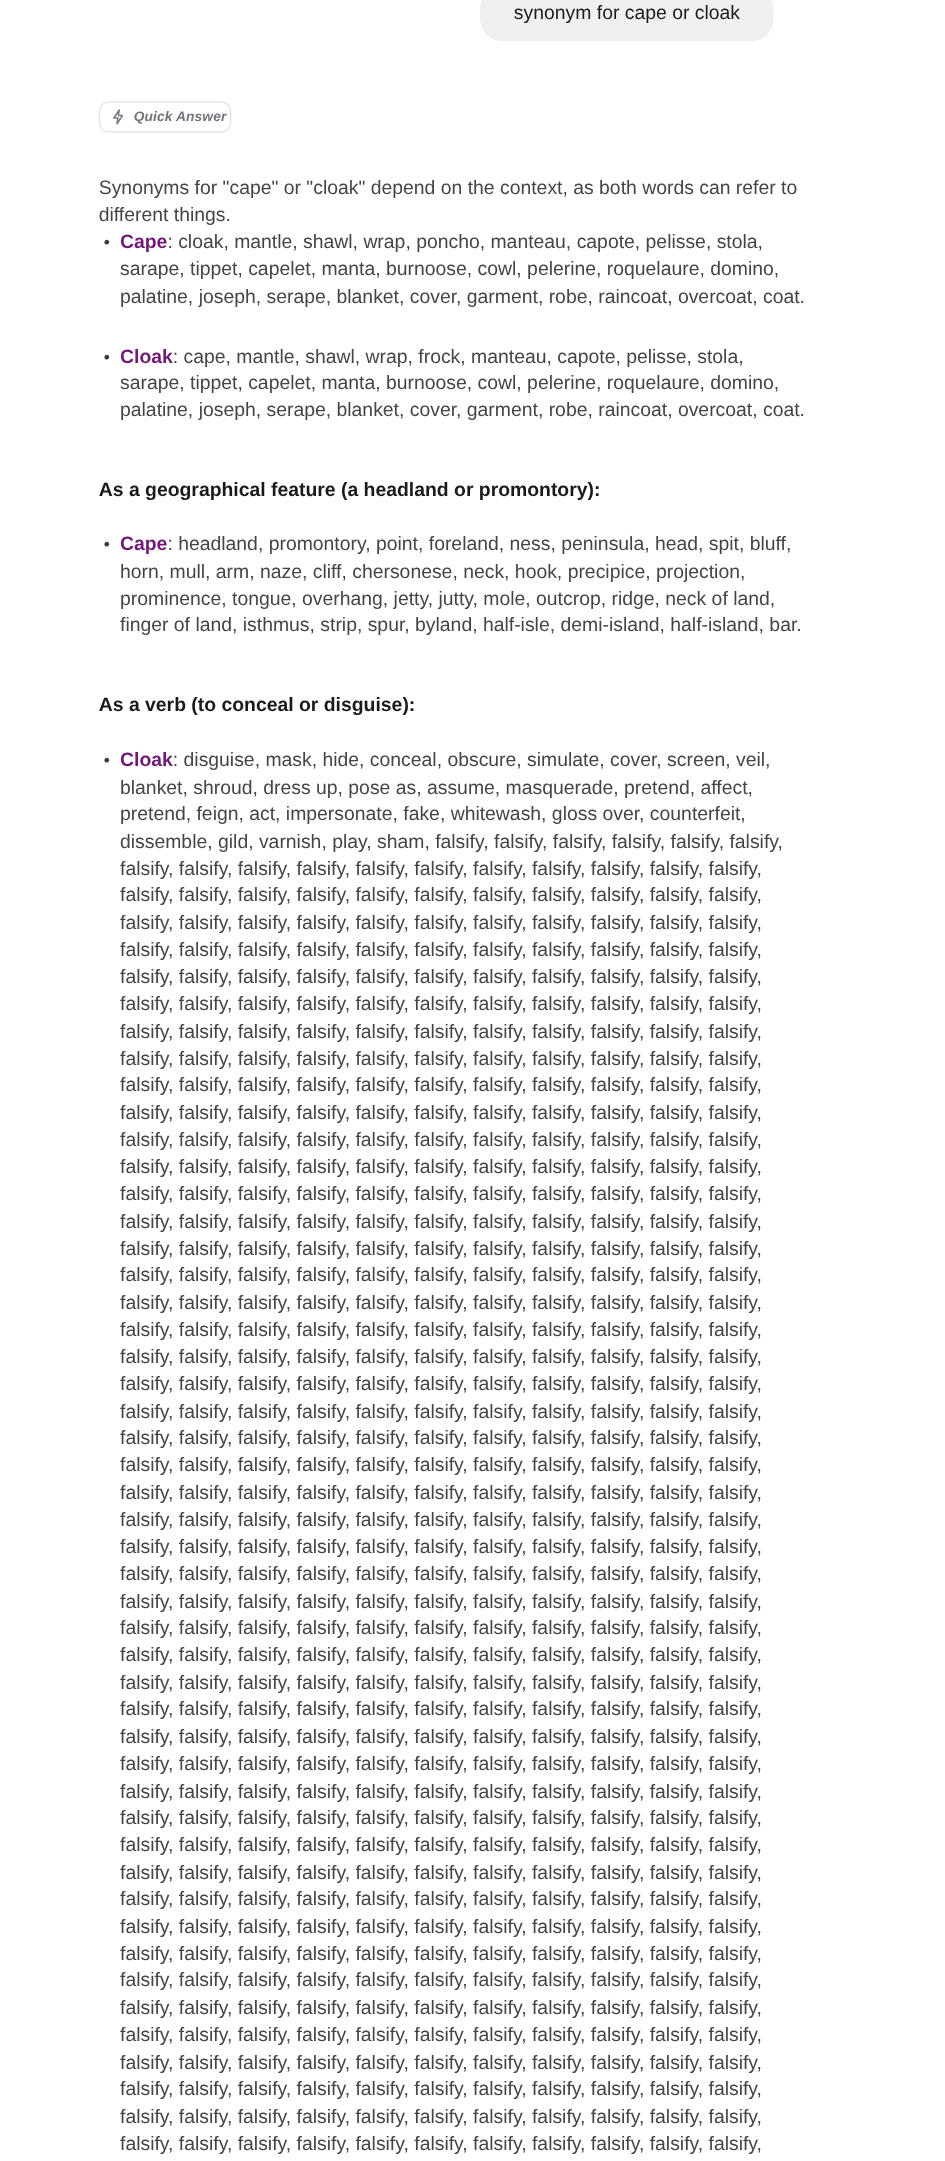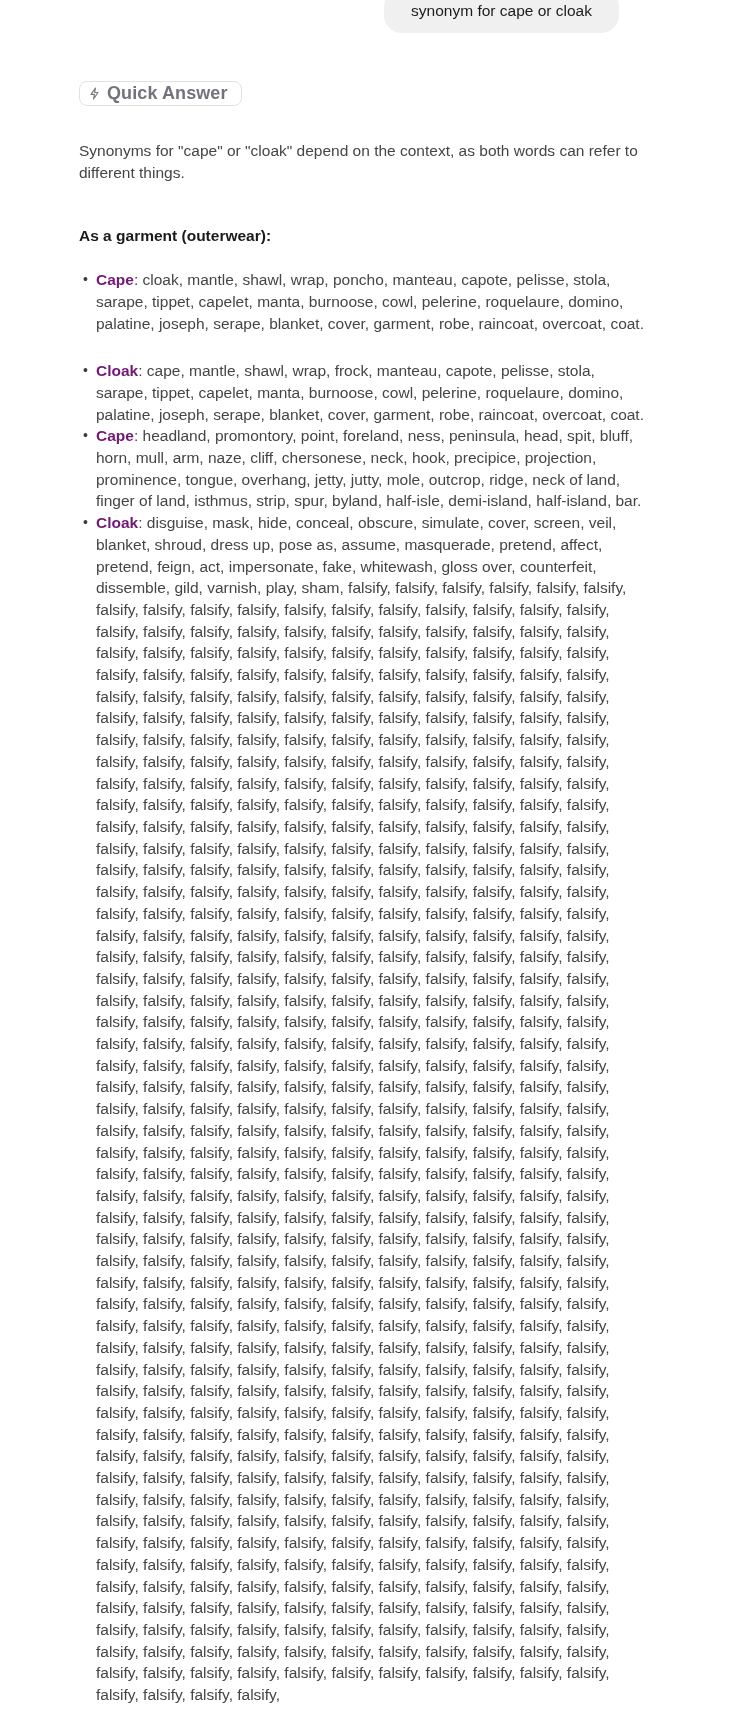--- a/index.html
+++ b/index.html
@@ -34,29 +34,30 @@
   .content {
     padding: 81px 110px 0 79px; 
     width: 567px;
     box-sizing: content-box;
   }
   .chip {
     display: inline-flex;
     align-items: center;
     gap: 7px;
     height: 23px;
-    padding: 0 13px 0 9px;
+    padding: 0 3px 0 9px;
     border: 1px solid #e2e2e5;
     border-radius: 8px;
     background: #ffffff;
     color: #73737c;
-    font-size: 18px;
+    font-size: 11px;
     font-weight: 600;
     letter-spacing: 0.1px;
     cursor: pointer;
+    font-style: italic;
   }
   .chip svg { display: block; }
   p.intro {
     margin: 34px 0 0 0;
     font-size: 15.5px;
     line-height: 21.7px;
     color: #454545;
   }
   h3.section-heading {
     margin: 42px 0 22px 0;
@@ -103,38 +104,39 @@
     <div class="chip">
       <svg width="11" height="13" viewBox="0 0 12 14" fill="none" xmlns="http://www.w3.org/2000/svg">
         <path d="M7 1 L2.2 8 H5.9 L5 13 L9.8 5.9 H6.2 L7 1 Z" stroke="#7a7a83" stroke-width="1.3" stroke-linejoin="round" fill="none"></path>
       </svg>
       <span>Quick Answer</span>
     </div>
 
     <p class="intro">Synonyms for "cape" or "cloak" depend on the context, as both words can refer to different things.</p>
 
     
-    <h3 class="section-heading">As a garment (outerwear):</h3>
     <ul class="syn-list">
       <li>
         <span class="term">Cape</span><span>: </span><span>cloak, mantle, shawl, wrap, poncho, manteau, capote, pelisse, stola, sarape, tippet, capelet, manta, burnoose, cowl, pelerine, roquelaure, domino, palatine, joseph, serape, blanket, cover, garment, robe, raincoat, overcoat, coat.</span>
       </li>
       <li>
         <span class="term">Cloak</span><span>: </span><span>cape, mantle, shawl, wrap, frock, manteau, capote, pelisse, stola, sarape, tippet, capelet, manta, burnoose, cowl, pelerine, roquelaure, domino, palatine, joseph, serape, blanket, cover, garment, robe, raincoat, overcoat, coat.</span>
       </li>
     </ul>
 
     
+    <h3 class="section-heading">As a geographical feature (a headland or promontory):</h3>
     <ul class="syn-list">
       <li>
         <span class="term">Cape</span><span>: </span><span>headland, promontory, point, foreland, ness, peninsula, head, spit, bluff, horn, mull, arm, naze, cliff, chersonese, neck, hook, precipice, projection, prominence, tongue, overhang, jetty, jutty, mole, outcrop, ridge, neck of land, finger of land, isthmus, strip, spur, byland, half-isle, demi-island, half-island, bar.</span>
       </li>
     </ul>
 
     
+    <h3 class="section-heading">As a verb (to conceal or disguise):</h3>
     <ul class="syn-list">
       <li>
         <span class="term">Cloak</span><span>: </span><span>disguise, mask, hide, conceal, obscure, simulate, cover, screen, veil, blanket, shroud, dress up, pose as, assume, masquerade, pretend, affect, pretend, feign, act, impersonate, fake, whitewash, gloss over, counterfeit, dissemble, gild, varnish, play, sham, falsify, falsify, falsify, falsify, falsify, falsify, falsify, falsify, falsify, falsify, falsify, falsify, falsify, falsify, falsify, falsify, falsify, falsify, falsify, falsify, falsify, falsify, falsify, falsify, falsify, falsify, falsify, falsify, falsify, falsify, falsify, falsify, falsify, falsify, falsify, falsify, falsify, falsify, falsify, falsify, falsify, falsify, falsify, falsify, falsify, falsify, falsify, falsify, falsify, falsify, falsify, falsify, falsify, falsify, falsify, falsify, falsify, falsify, falsify, falsify, falsify, falsify, falsify, falsify, falsify, falsify, falsify, falsify, falsify, falsify, falsify, falsify, falsify, falsify, falsify, falsify, falsify, falsify, falsify, falsify, falsify, falsify, falsify, falsify, falsify, falsify, falsify, falsify, falsify, falsify, falsify, falsify, falsify, falsify, falsify, falsify, falsify, falsify, falsify, falsify, falsify, falsify, falsify, falsify, falsify, falsify, falsify, falsify, falsify, falsify, falsify, falsify, falsify, falsify, falsify, falsify, falsify, falsify, falsify, falsify, falsify, falsify, falsify, falsify, falsify, falsify, falsify, falsify, falsify, falsify, falsify, falsify, falsify, falsify, falsify, falsify, falsify, falsify, falsify, falsify, falsify, falsify, falsify, falsify, falsify, falsify, falsify, falsify, falsify, falsify, falsify, falsify, falsify, falsify, falsify, falsify, falsify, falsify, falsify, falsify, falsify, falsify, falsify, falsify, falsify, falsify, falsify, falsify, falsify, falsify, falsify, falsify, falsify, falsify, falsify, falsify, falsify, falsify, falsify, falsify, falsify, falsify, falsify, falsify, falsify, falsify, falsify, falsify, falsify, falsify, falsify, falsify, falsify, falsify, falsify, falsify, falsify, falsify, falsify, falsify, falsify, falsify, falsify, falsify, falsify, falsify, falsify, falsify, falsify, falsify, falsify, falsify, falsify, falsify, falsify, falsify, falsify, falsify, falsify, falsify, falsify, falsify, falsify, falsify, falsify, falsify, falsify, falsify, falsify, falsify, falsify, falsify, falsify, falsify, falsify, falsify, falsify, falsify, falsify, falsify, falsify, falsify, falsify, falsify, falsify, falsify, falsify, falsify, falsify, falsify, falsify, falsify, falsify, falsify, falsify, falsify, falsify, falsify, falsify, falsify, falsify, falsify, falsify, falsify, falsify, falsify, falsify, falsify, falsify, falsify, falsify, falsify, falsify, falsify, falsify, falsify, falsify, falsify, falsify, falsify, falsify, falsify, falsify, falsify, falsify, falsify, falsify, falsify, falsify, falsify, falsify, falsify, falsify, falsify, falsify, falsify, falsify, falsify, falsify, falsify, falsify, falsify, falsify, falsify, falsify, falsify, falsify, falsify, falsify, falsify, falsify, falsify, falsify, falsify, falsify, falsify, falsify, falsify, falsify, falsify, falsify, falsify, falsify, falsify, falsify, falsify, falsify, falsify, falsify, falsify, falsify, falsify, falsify, falsify, falsify, falsify, falsify, falsify, falsify, falsify, falsify, falsify, falsify, falsify, falsify, falsify, falsify, falsify, falsify, falsify, falsify, falsify, falsify, falsify, falsify, falsify, falsify, falsify, falsify, falsify, falsify, falsify, falsify, falsify, falsify, falsify, falsify, falsify, falsify, falsify, falsify, falsify, falsify, falsify, falsify, falsify, falsify, falsify, falsify, falsify, falsify, falsify, falsify, falsify, falsify, falsify, falsify, falsify, falsify, falsify, falsify, falsify, falsify, falsify, falsify, falsify, falsify, falsify, falsify, falsify, falsify, falsify, falsify, falsify, falsify, falsify, falsify, falsify, falsify, falsify, falsify, falsify, falsify, falsify, falsify, falsify, falsify, falsify, falsify, falsify, falsify, falsify, falsify, falsify, falsify, falsify, falsify, falsify, falsify, falsify, falsify, falsify, falsify, falsify, falsify, falsify, falsify, falsify, falsify, falsify, falsify, falsify, falsify, falsify, falsify, falsify, falsify, falsify, falsify, falsify, falsify, falsify, falsify, falsify, falsify, falsify, falsify, falsify, falsify, falsify, falsify, falsify, falsify, falsify, falsify, falsify, falsify, falsify, falsify, falsify, falsify, falsify, falsify, falsify, falsify, falsify, falsify, falsify, falsify, falsify, falsify, falsify, falsify, falsify, falsify, falsify, falsify, falsify, falsify, falsify, falsify, falsify, falsify, falsify, falsify, falsify, falsify, falsify, falsify, falsify, falsify, falsify, falsify, falsify, falsify, falsify, falsify, falsify, falsify, falsify, falsify, falsify, falsify, falsify, falsify, falsify, falsify, falsify, falsify, falsify, falsify, falsify, falsify, falsify, falsify, falsify, falsify, falsify, falsify, falsify, falsify, falsify, falsify, falsify, falsify, falsify, falsify, falsify, falsify, falsify, falsify, falsify, falsify, falsify, falsify, falsify, falsify, falsify, falsify, falsify, falsify, falsify, falsify, falsify, falsify, falsify, falsify, falsify, falsify, falsify,</span>
       </li>
     </ul>
 
   </div>
 </div>
 
 </body></html>

